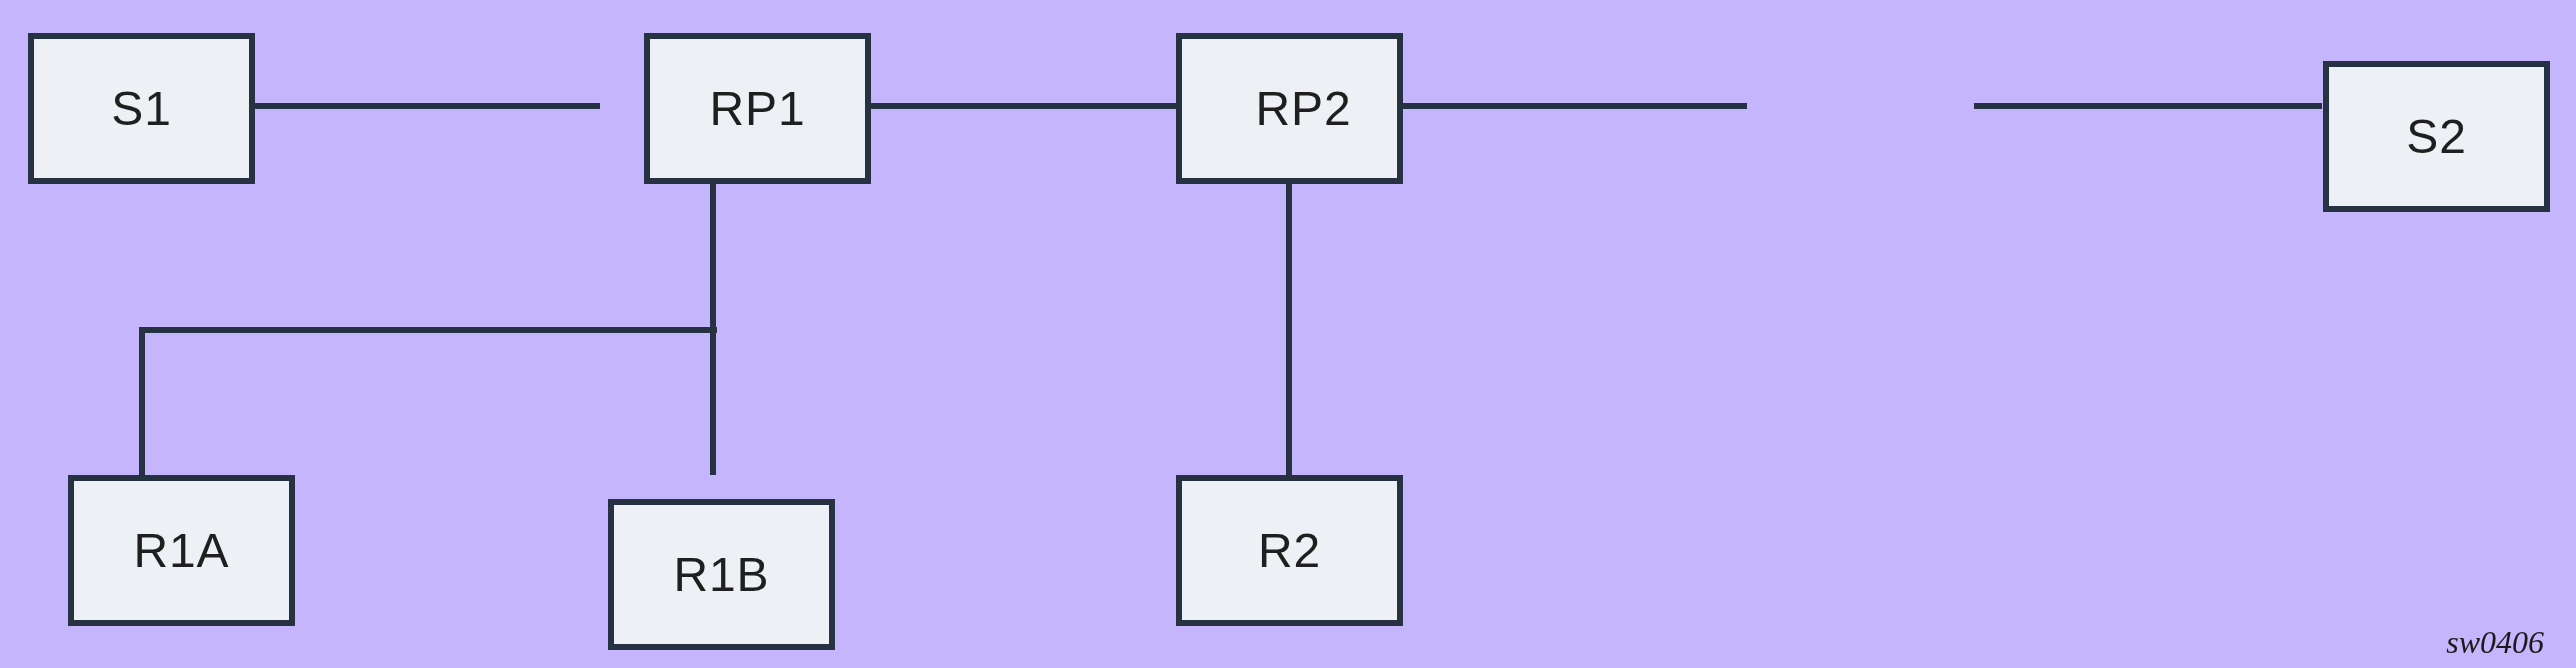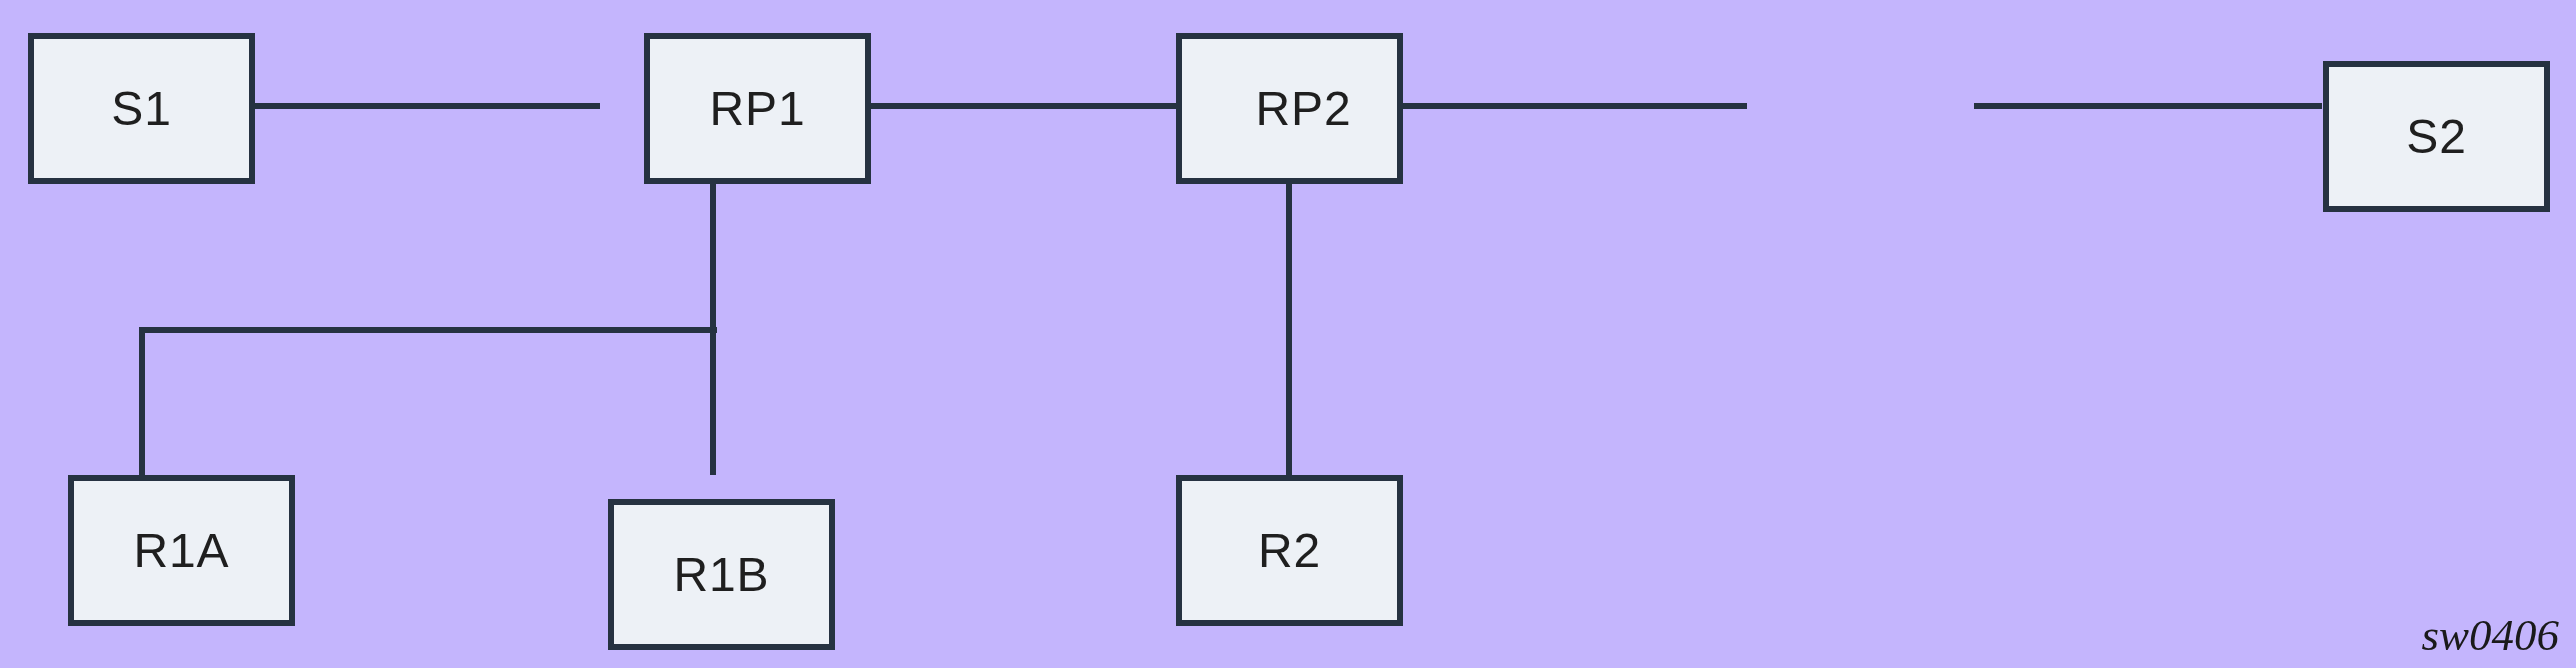--- a/index.html
+++ b/index.html
@@ -33,25 +33,25 @@
     letter-spacing: 0.8px;
   }
   .edge {
     position: absolute;
     background: #263241;
   }
   .edge.h { height: 6.2px; }
   .edge.v { width: 6.2px; }
   .watermark {
     position: absolute;
-    right: 17px;
+    right: 32px;
     bottom: 7.7px;
     font-family: "Liberation Serif", "DejaVu Serif", serif;
     font-style: italic;
-    font-size: 45px;
+    font-size: 32px;
     color: #1A1A1A;
   }
 </style>
 </head>
 <body>
 
 <div class="canvas">
 
   <div class="edge h" style="left:255px;  top:103px; width:345px;"></div>
   <div class="edge h" style="left:827px; top:103px; width:349px;"></div>

